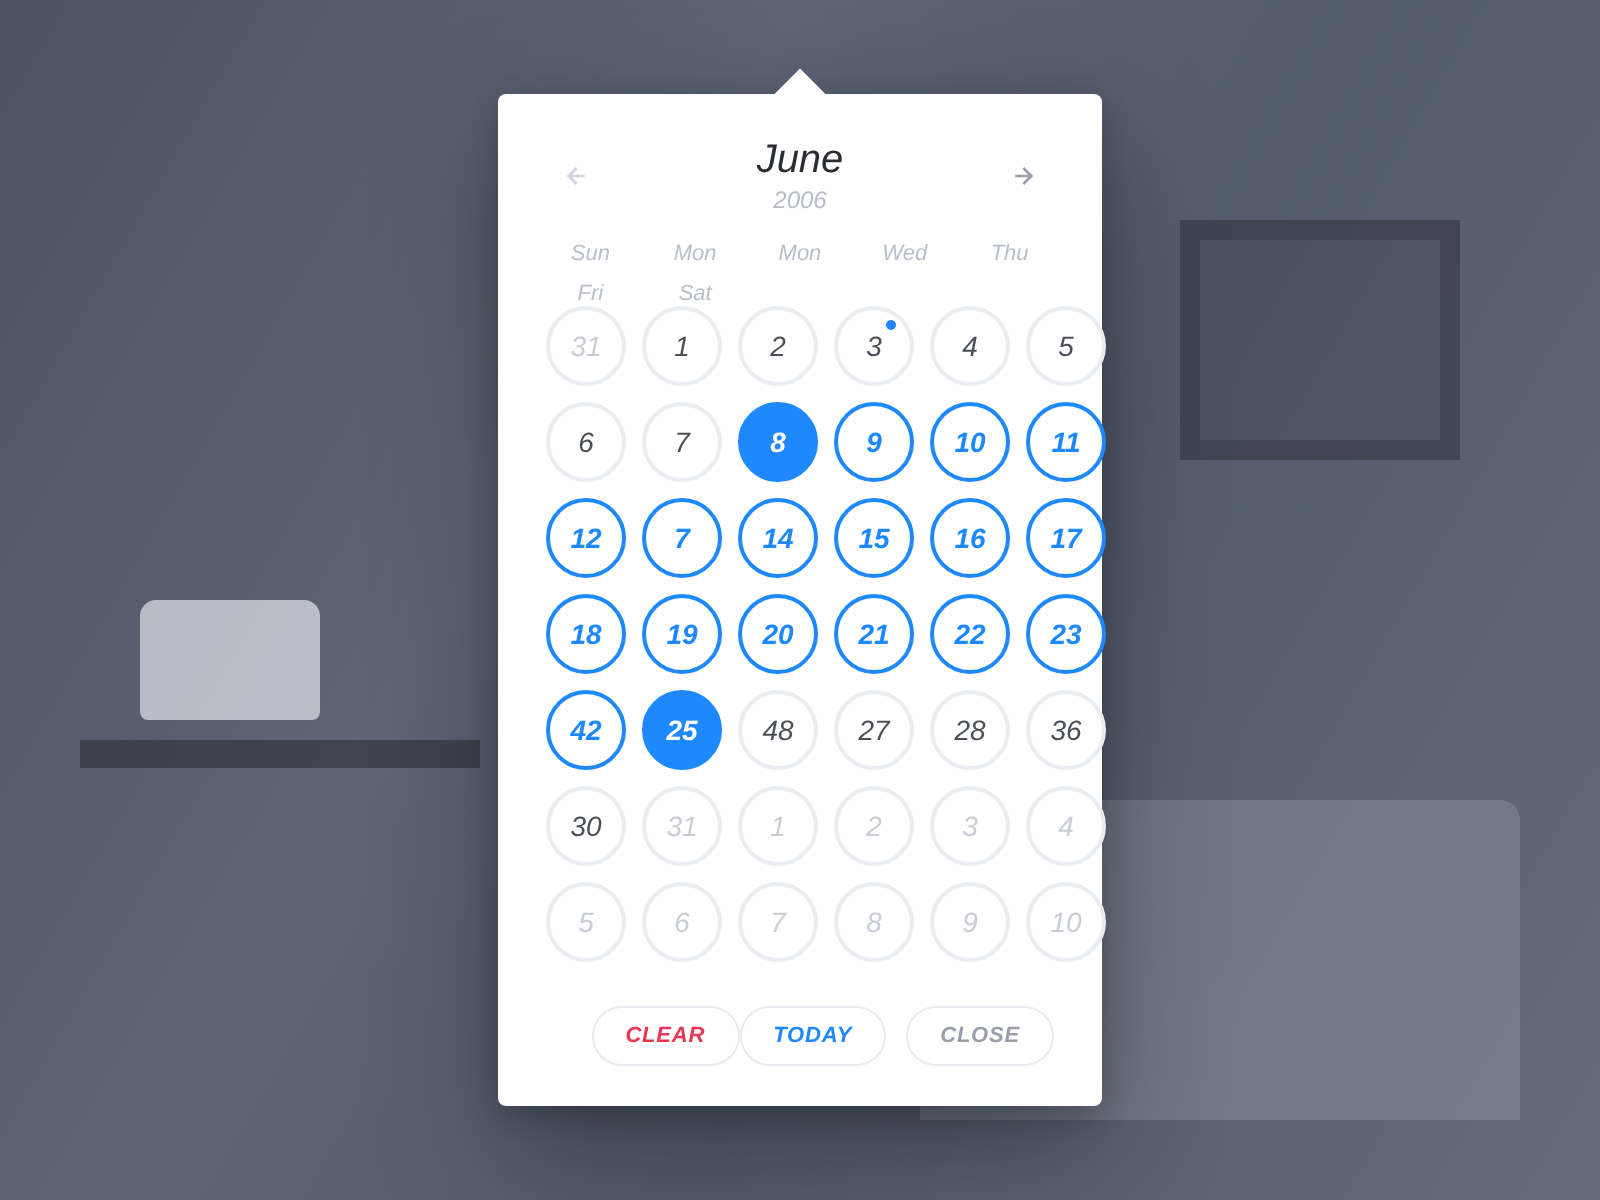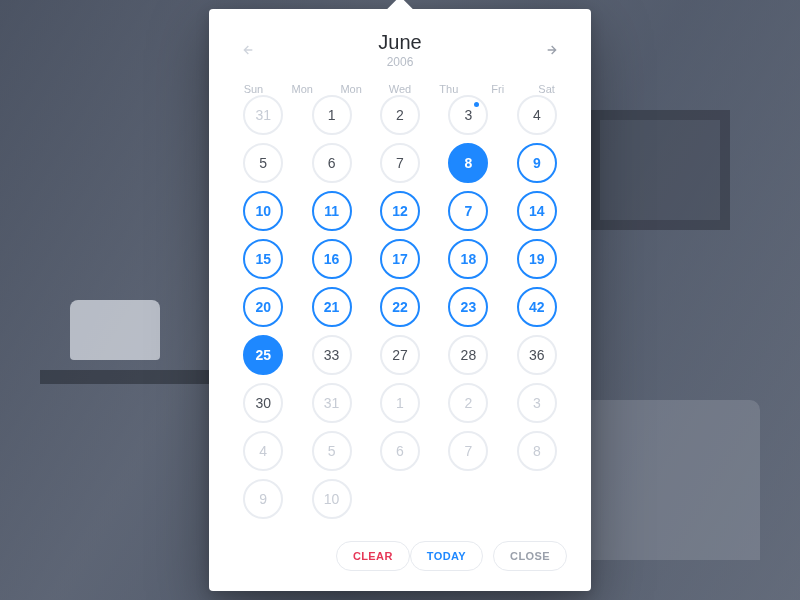--- a/index.html
+++ b/index.html
@@ -11,45 +11,46 @@
     position: relative;
   }
   
   .bg-deco { position:absolute; inset:0; pointer-events:none; }
   .bg-deco .frame { position:absolute; top:110px; right:70px; width:140px; height:120px; background:rgba(60,65,78,.35); border:10px solid rgba(40,44,55,.35); }
   .bg-deco .lampshade { position:absolute; left:70px; top:300px; width:90px; height:60px; background:rgba(235,238,244,.65); border-radius:8px 8px 4px 4px; }
   .bg-deco .desk { position:absolute; left:40px; top:370px; width:200px; height:14px; background:rgba(25,28,36,.45); }
   .bg-deco .bed { position:absolute; right:40px; bottom:40px; width:300px; height:160px; background:rgba(155,160,172,.35); border-radius:10px 10px 0 0; }
 
   .card {
-    width: 382px;
+    width: 302px;
     background:#fff;
     border-radius:4px;
     box-shadow: 0 20px 60px rgba(0,0,0,.35), 0 4px 14px rgba(0,0,0,.18);
     padding: 22px 24px 20px;
     position: relative;
+    font-style: italic;
   }
   .card::before {
     content:"";
     position:absolute; top:-9px; left:50%; transform:translateX(-50%) rotate(45deg);
     width:18px; height:18px; background:#fff;
   }
 
   .header { display:flex; align-items:center; justify-content:space-between; margin-bottom:14px; }
   .nav-btn { width:28px; height:28px; display:flex; align-items:center; justify-content:center; color:#cfd4dc; cursor:pointer; }
   .nav-btn svg { width:16px; height:16px; stroke:currentColor; stroke-width:2; fill:none; }
   .nav-btn.next { color:#9aa0ab; }
   .title { text-align:center; }
   .month { font-size:20px; font-weight:400; color:#2a2d33; }
   .year { font-size:12px; color:#b7bdc7; margin-top:1px; }
 
-  .weekdays { display:grid; grid-template-columns:repeat(7,1fr); gap:8px; margin-bottom:0; }
+  .weekdays { display:grid; grid-template-columns:repeat(5,1fr); gap:8px; margin-bottom:0; }
   .weekdays span { text-align:center; font-size:11px; color:#b9bfc9; }
 
-  .grid { display:grid; grid-template-columns:repeat(5,1fr); gap:8px; }
+  .grid { display:grid; grid-template-columns:repeat(6,1fr); gap:8px; }
   .day {
     width:40px; height:40px; border-radius:50%;
     display:flex; align-items:center; justify-content:center;
     font-size:14px; position:relative; cursor:pointer;
     border:2px solid #e9ecf1; color:#4a4f58; background:#fff;
     justify-self:center;
   }
   .day.out { color:#c7ccd5; }
   .day.range { border-color:#1e88ff; color:#1e88ff; font-weight:600; }
   .day.sel { background:#1e88ff; border-color:#1e88ff; color:#fff; font-weight:700; }
@@ -176,21 +177,21 @@
       <div class="day range">
         <span>23</span>
       </div>
       <div class="day range">
         <span>42</span>
       </div>
       <div class="day sel">
         <span>25</span>
       </div>
       <div class="day">
-        <span>33</span>
+        <span>48</span>
       </div>
       <div class="day">
         <span>27</span>
       </div>
       <div class="day">
         <span>28</span>
       </div>
       <div class="day">
         <span>36</span>
       </div>

